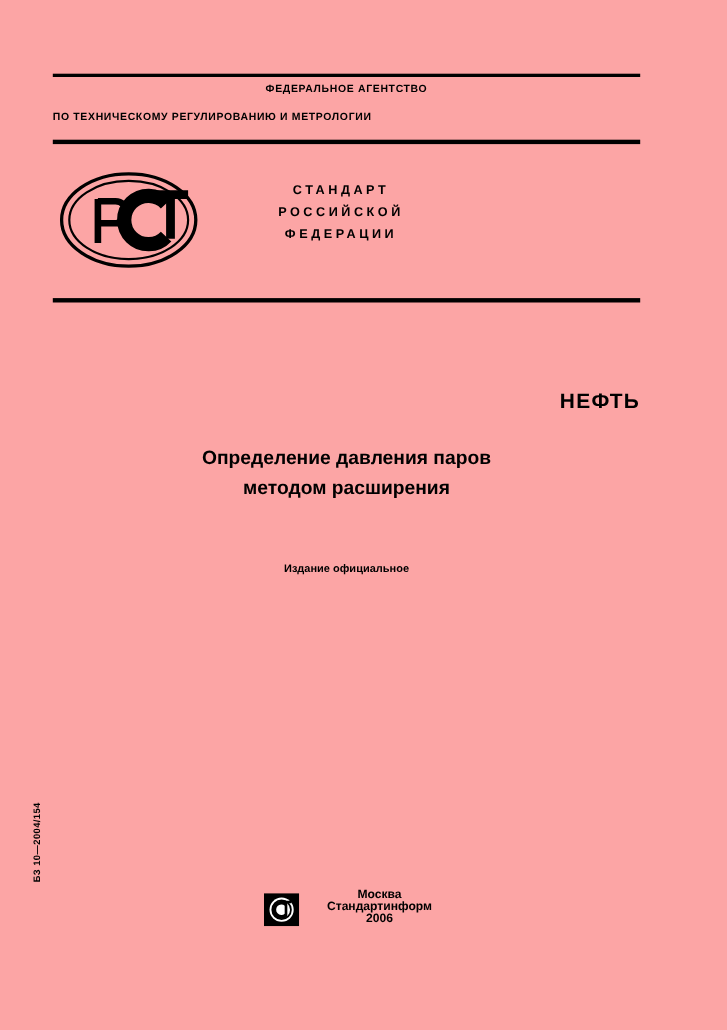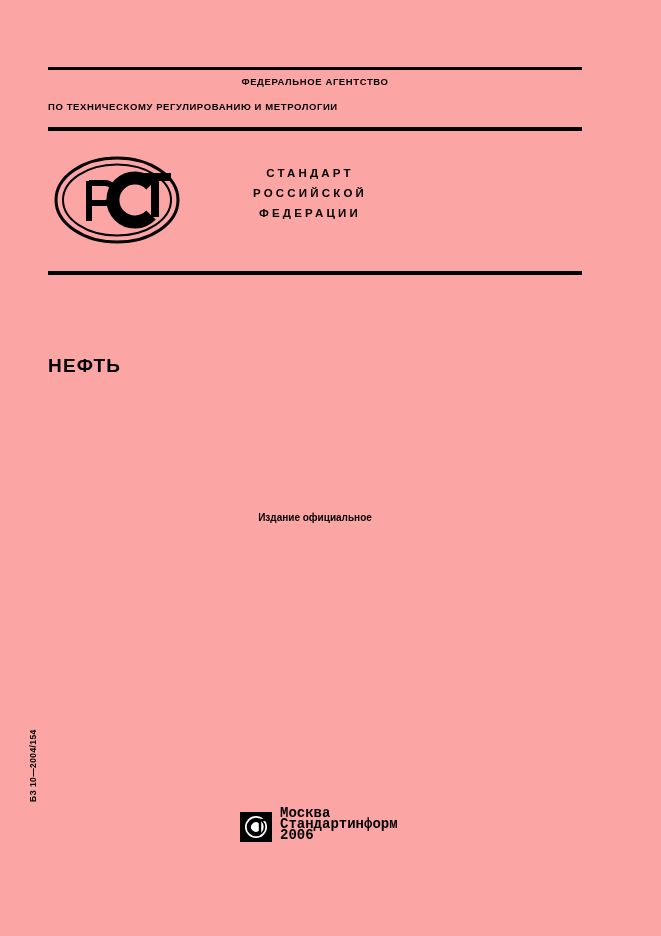--- a/index.html
+++ b/index.html
@@ -96,21 +96,21 @@
     line-height: 26px;
     letter-spacing: 0.4px;
   }
 
   
   .doc-title {
     position: absolute;
     left: 48px;
     top: 355px;
     width: 534px;
-    text-align: left;
+    text-align: right;
     font-size: 19px;
     font-weight: bold;
     letter-spacing: 1.2px;
   }
   .doc-subtitle {
     position: absolute;
     left: 98px;
     top: 403px;
     width: 434px;
     text-align: center;
@@ -157,25 +157,24 @@
     left: 0px;
     top: 6px;
     width: 32px;
     height: 30px;
   }
   .pub-text {
     position: absolute;
     left: 40px;
     top: 2px;
     width: 130px;
-    text-align: left;
-    font-size: 14px;
+    text-align: center;
+    font-size: 11px;
     font-weight: bold;
     line-height: 11px;
-    font-family: Liberation Mono, monospace;
   }
 </style>
 </head>
 <body>
 
 <div class="page">
 
   <div class="rule rule-top"></div>
 
   <div class="agency">ФЕДЕРАЛЬНОЕ АГЕНТСТВО</div>
@@ -202,20 +201,24 @@
     <div>СТАНДАРТ</div>
     <div>РОССИЙСКОЙ</div>
     <div>ФЕДЕРАЦИИ</div>
   </div>
 
 
   <div class="rule rule-bottom"></div>
 
   <div class="doc-title">НЕФТЬ</div>
 
+  <div class="doc-subtitle">
+    <div>Определение давления паров</div>
+    <div>методом расширения</div>
+  </div>
 
   <div class="official">Издание официальное</div>
 
   <div class="side-code">БЗ 10—2004/154</div>
 
   <div class="publisher">
     <div class="pub-logo">
       <svg width="32" height="30" viewBox="0 0 32 30" xmlns="http://www.w3.org/2000/svg">
         <rect x="0" y="0" width="32" height="30" fill="#000"></rect>
         <ellipse cx="16" cy="15" rx="11" ry="11" fill="#fff"></ellipse>

